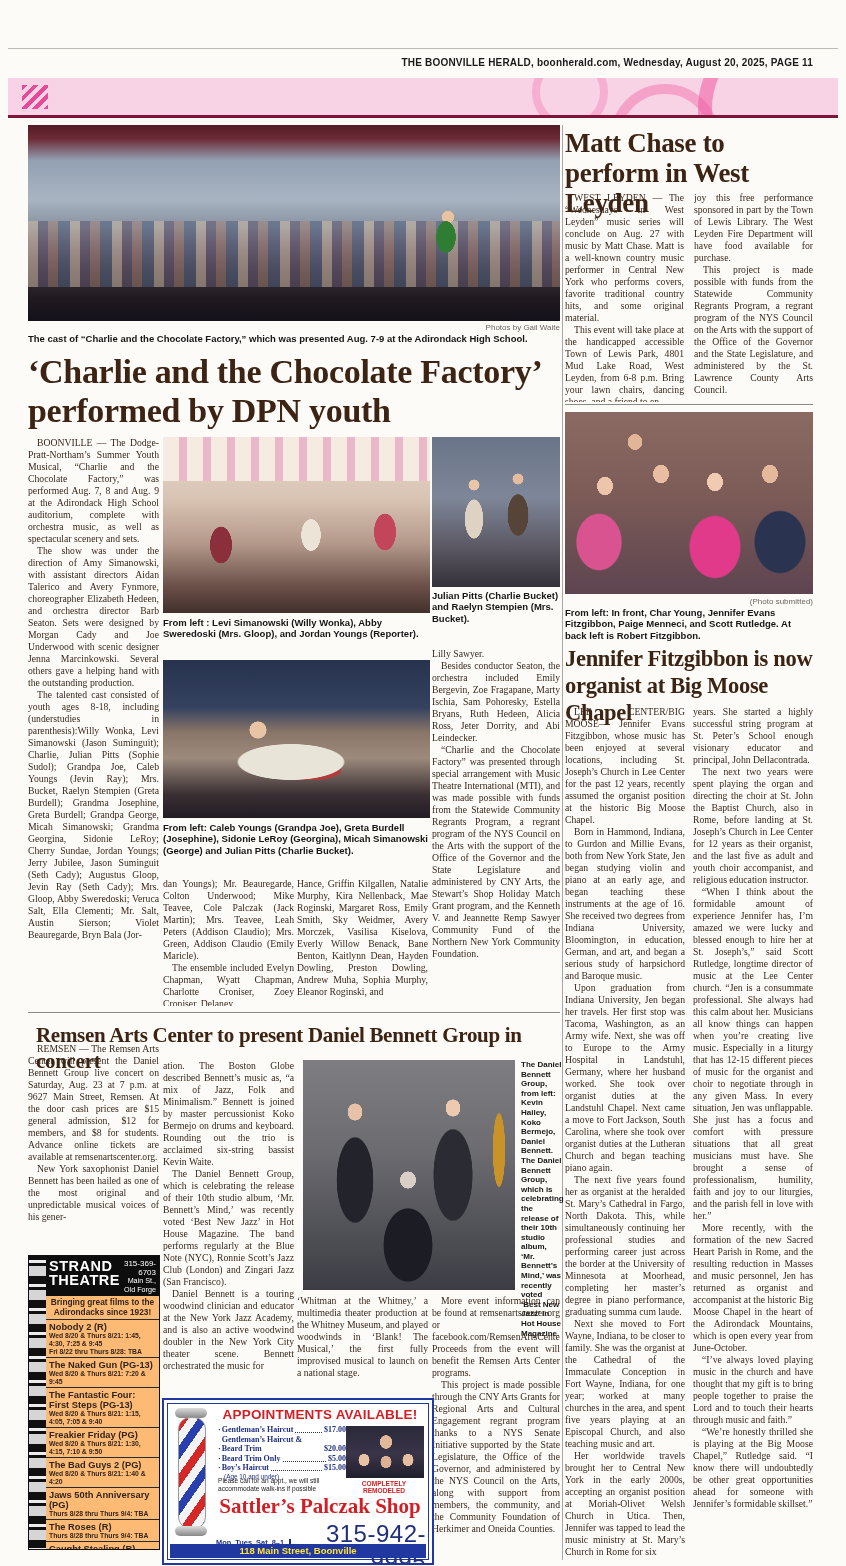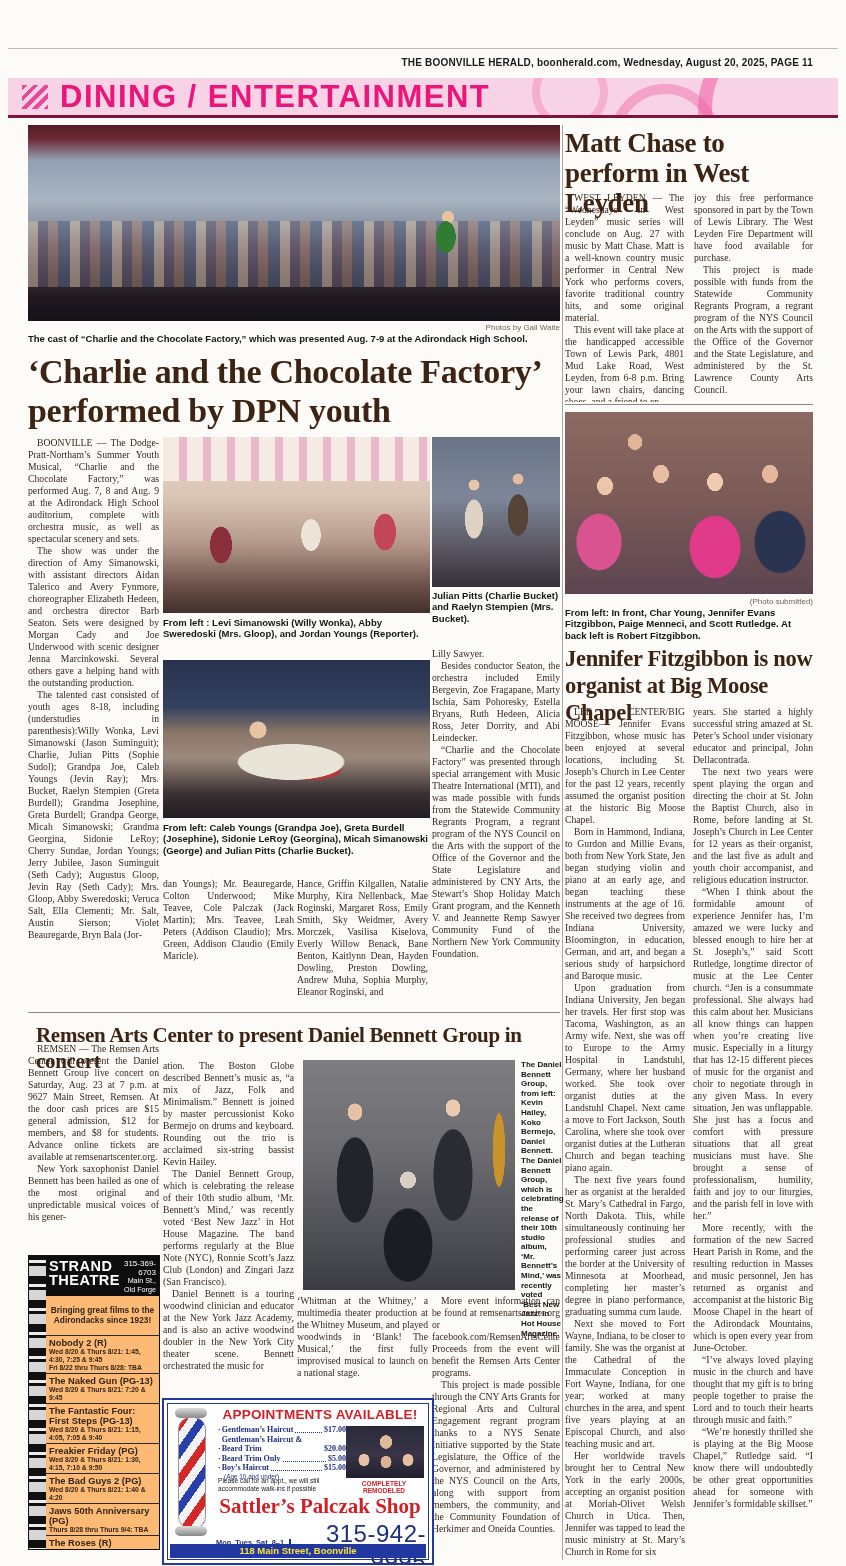--- a/index.html
+++ b/index.html
@@ -42,21 +42,21 @@
 
   
   .strand{position:absolute;left:28px;top:1255px;width:130px;height:293px;background:#fdba74;
           border:1.5px solid #111;display:flex;font-family:"Liberation Sans",sans-serif;}
   .filmstrip{width:17px;flex:0 0 17px;background:repeating-linear-gradient(180deg,#101010 0 4px,#ececec 4px 7px,#101010 7px 10px,#d6d6d6 10px 20px,#101010 20px 24px);}
   .strand-main{flex:1;display:flex;flex-direction:column;overflow:hidden;}
   .strand-head{background:#0d0d0d;color:#fff;display:flex;justify-content:space-between;padding:3px 3px 2px;}
   .strand-name{font-weight:bold;font-size:14.5px;line-height:14px;letter-spacing:.5px;}
   .strand-contact{text-align:right;font-size:7.2px;line-height:8.6px;margin-top:1px;}
   .strand-contact .ph{font-size:8px;}
-  .strand-tag{font-weight:bold;font-size:8.3px;line-height:9.5px;text-align:center;padding:10px 2px;}
+  .strand-tag{font-weight:bold;font-size:8.3px;line-height:9.5px;text-align:center;padding:2px 2px;}
   .movie{border-top:1px solid #2a2a2a;padding:1.5px 3px;}
   .movie .t{font-weight:bold;font-size:9.3px;line-height:10px;}
   .movie .s{font-weight:bold;font-size:6.8px;line-height:8px;}
 
   
   .barber{position:absolute;left:162px;top:1398px;width:268px;height:163px;background:#fff;
           border:2.5px solid #2038a0;outline:1px solid #2038a0;outline-offset:-6px;
           font-family:"Liberation Sans",sans-serif;overflow:hidden;}
   .pole{position:absolute;left:7px;top:8px;width:40px;height:128px;}
   .pole .cap{position:absolute;left:4px;width:32px;height:10px;background:linear-gradient(180deg,#ddd,#888);border-radius:5px;}
@@ -88,21 +88,20 @@
 <div class="page">
 
   <div class="hrule" style="left:8px;top:48px;width:830px;background:#bdbab4;"></div>
   <div class="masthead">THE BOONVILLE HERALD, boonherald.com, Wednesday, August 20, 2025, PAGE 11</div>
 
   <div class="banner">
     <div class="ring r1"></div>
     <div class="ring r2"></div>
     <div class="ring r3"></div>
     <div class="glyph"></div>
-    <div class="banner-title">DINING / ENTERTAINMENT</div>
   </div>
 
   <div class="vrule" style="left:562px;top:125px;height:1435px;"></div>
 
   <div class="photo" style="left:28px;top:125px;width:532px;height:196px;
        background:
          radial-gradient(16px 26px at 418px 112px, #2e7d32 60%, transparent 62%),
          radial-gradient(10px 10px at 420px 92px, #e8c3a0 60%, transparent 62%),
          repeating-linear-gradient(90deg, rgba(205,185,165,.55) 0 10px, rgba(95,85,110,.55) 10px 20px, rgba(165,130,115,.5) 20px 30px, rgba(80,95,125,.55) 30px 42px) 0 96px / 532px 66px no-repeat,
          linear-gradient(180deg,#531c26 0%,#6d2a35 7%,#93a0b2 18%,#a8b4c2 38%,#88919f 52%,#6e6674 60%,#544752 68%,#3a3038 76%,#201a20 88%,#14111a 100%);"></div>
@@ -129,20 +128,21 @@
   <div class="photo" style="left:163px;top:660px;width:267px;height:158px;
        background:
          radial-gradient(95px 32px at 128px 102px,#e9e4d8 55%,transparent 57%),
          radial-gradient(55px 20px at 150px 110px,#b23a3a 50%,transparent 52%),
          radial-gradient(14px 14px at 95px 70px,#e8c3a4 60%,transparent 62%),
          linear-gradient(180deg,#26324e 0%,#35425f 30%,#8a7668 46%,#9c8a7c 62%,#3a2f33 85%,#221c24 100%);"></div>
   <div class="caption" style="left:163px;top:822px;width:267px;">From left: Caleb Youngs (Grandpa Joe), Greta Burdell (Josephine), Sidonie LeRoy (Georgina), Micah Simanowski (George) and Julian Pitts (Charlie Bucket).</div>
 
   <div class="col" style="left:163px;top:878px;width:131px;max-height:128px;">
     <p>dan Youngs); Mr. Beauregarde, Colton Underwood; Mike Teavee, Cole Palczak (Jack Martin); Mrs. Teavee, Leah Peters (Addison Claudio); Mrs. Green, Addison Claudio (Emily Maricle).</p>
+    <p class="ind">The ensemble included Evelyn Chapman, Wyatt Chapman, Charlotte Croniser, Zoey Croniser, Delaney</p>
   </div>
   <div class="col" style="left:297px;top:878px;width:131px;max-height:128px;">
     <p>Hance, Griffin Kilgallen, Natalie Murphy, Kira Nellenback, Mae Roginski, Margaret Ross, Emily Smith, Sky Weidmer, Avery Morczek, Vasilisa Kiselova, Everly Willow Benack, Bane Benton, Kaitlynn Dean, Hayden Dowling, Preston Dowling, Andrew Muha, Sophia Murphy, Eleanor Roginski, and</p>
   </div>
 
   <div class="photo" style="left:432px;top:437px;width:128px;height:150px;
        background:
          radial-gradient(15px 32px at 42px 82px,#ded3c2 60%,transparent 62%),
          radial-gradient(17px 34px at 86px 78px,#574438 60%,transparent 62%),
          radial-gradient(9px 9px at 42px 48px,#e9c6a8 60%,transparent 62%),
@@ -185,37 +185,37 @@
 
   <div class="col" style="left:565px;top:706px;width:120px;max-height:852px;">
     <p class="ind">LEE CENTER/BIG MOOSE— Jennifer Evans Fitzgibbon, whose music has been enjoyed at several locations, including St. Joseph’s Church in Lee Center for the past 12 years, recently assumed the organist position at the historic Big Moose Chapel.</p>
     <p class="ind">Born in Hammond, Indiana, to Gurdon and Millie Evans, both from New York State, Jen began studying violin and piano at an early age, and began teaching these instruments at the age of 16. She received two degrees from Indiana University, Bloomington, in education, German, and art, and began a serious study of harpsichord and Baroque music.</p>
     <p class="ind">Upon graduation from Indiana University, Jen began her travels. Her first stop was Tacoma, Washington, as an Army wife. Next, she was off to Europe to the Army Hospital in Landstuhl, Germany, where her husband worked. She took over organist duties at the Landstuhl Chapel. Next came a move to Fort Jackson, South Carolina, where she took over organist duties at the Lutheran Church and began teaching piano again.</p>
     <p class="ind">The next five years found her as organist at the heralded St. Mary’s Cathedral in Fargo, North Dakota. This, while simultaneously continuing her professional studies and performing career just across the border at the University of Minnesota at Moorhead, completing her master’s degree in piano performance, graduating summa cum laude.</p>
     <p class="ind">Next she moved to Fort Wayne, Indiana, to be closer to family. She was the organist at the Cathedral of the Immaculate Conception in Fort Wayne, Indiana, for one year; worked at many churches in the area, and spent five years playing at an Episcopal Church, and also teaching music and art.</p>
     <p class="ind">Her worldwide travels brought her to Central New York in the early 2000s, accepting an organist position at Moriah-Olivet Welsh Church in Utica. Then, Jennifer was tapped to lead the music ministry at St. Mary’s Church in Rome for six</p>
   </div>
   <div class="col" style="left:693px;top:706px;width:120px;max-height:852px;">
-    <p>years. She started a highly successful string amazed at St. Peter’s School under visionary educator and principal, John Dellacontrada.</p>
+    <p>years. She started a highly successful string program at St. Peter’s School enough visionary educator and principal, John Dellacontrada.</p>
     <p class="ind">The next two years were spent playing the organ and directing the choir at St. John the Baptist Church, also in Rome, before landing at St. Joseph’s Church in Lee Center for 12 years as their organist, and the last five as adult and youth choir accompanist, and religious education instructor.</p>
     <p class="ind">“When I think about the formidable amount of experience Jennifer has, I’m amazed we were lucky and blessed enough to hire her at St. Joseph’s,” said Scott Rutledge, longtime director of music at the Lee Center church. “Jen is a consummate professional. She always had this calm about her. Musicians all know things can happen when you’re creating live music. Especially in a liturgy that has 12-15 different pieces of music for the organist and choir to negotiate through in any given Mass. In every situation, Jen was unflappable. She just has a focus and comfort with pressure situations that all great musicians must have. She brought a sense of professionalism, humility, faith and joy to our liturgies, and the parish fell in love with her.”</p>
     <p class="ind">More recently, with the formation of the new Sacred Heart Parish in Rome, and the resulting reduction in Masses and music personnel, Jen has returned as organist and accompanist at the historic Big Moose Chapel in the heart of the Adirondack Mountains, which is open every year from June-October.</p>
     <p class="ind">“I’ve always loved playing music in the church and have thought that my gift is to bring people together to praise the Lord and to touch their hearts through music and faith.”</p>
     <p class="ind">“We’re honestly thrilled she is playing at the Big Moose Chapel,” Rutledge said. “I know there will undoubtedly be other great opportunities ahead for someone with Jennifer’s formidable skillset.”</p>
   </div>
 
   <div class="hrule" style="left:28px;top:1012px;width:532px;"></div>
   <div class="headline" style="left:36px;top:1022px;width:532px;font-size:21px;line-height:26px;">Remsen Arts Center to present Daniel Bennett Group in concert</div>
 
   <div class="col" style="left:28px;top:1043px;width:131px;max-height:192px;">
     <p class="ind">REMSEN — The Remsen Arts Center will present the Daniel Bennett Group live concert on Saturday, Aug. 23 at 7 p.m. at 9627 Main Street, Remsen. At the door cash prices are $15 general admission, $12 for members, and $8 for students. Advance online tickets are available at remsenartscenter.org.</p>
     <p class="ind">New York saxophonist Daniel Bennett has been hailed as one of the most original and unpredictable musical voices of his gener-</p>
   </div>
   <div class="col" style="left:163px;top:1060px;width:131px;max-height:334px;">
-    <p>ation. The Boston Globe described Bennett’s music as, “a mix of Jazz, Folk and Minimalism.” Bennett is joined by master percussionist Koko Bermejo on drums and keyboard. Rounding out the trio is acclaimed six-string bassist Kevin Hailey.</p>
+    <p>ation. The Boston Globe described Bennett’s music as, “a mix of Jazz, Folk and Minimalism.” Bennett is joined by master percussionist Koko Bermejo on drums and keyboard. Rounding out the trio is acclaimed six-string bassist Kevin Waite.</p>
     <p class="ind">The Daniel Bennett Group, which is celebrating the release of their 10th studio album, ‘Mr. Bennett’s Mind,’ was recently voted ‘Best New Jazz’ in Hot House Magazine. The band performs regularly at the Blue Note (NYC), Ronnie Scott’s Jazz Club (London) and Zingari Jazz (San Francisco).</p>
     <p class="ind">Daniel Bennett is a touring woodwind clinician and educator at the New York Jazz Academy, and is also an active woodwind doubler in the New York City theater scene. Bennett orchestrated the music for</p>
   </div>
 
   <div class="photo" style="left:303px;top:1060px;width:212px;height:230px;
        background:
          radial-gradient(12px 14px at 52px 52px,#e8c2a8 60%,transparent 62%),
          radial-gradient(12px 14px at 150px 48px,#eccab0 60%,transparent 62%),
          radial-gradient(13px 14px at 105px 120px,#d9cfc6 60%,transparent 62%),
          radial-gradient(30px 70px at 52px 120px,#23242b 60%,transparent 62%),

